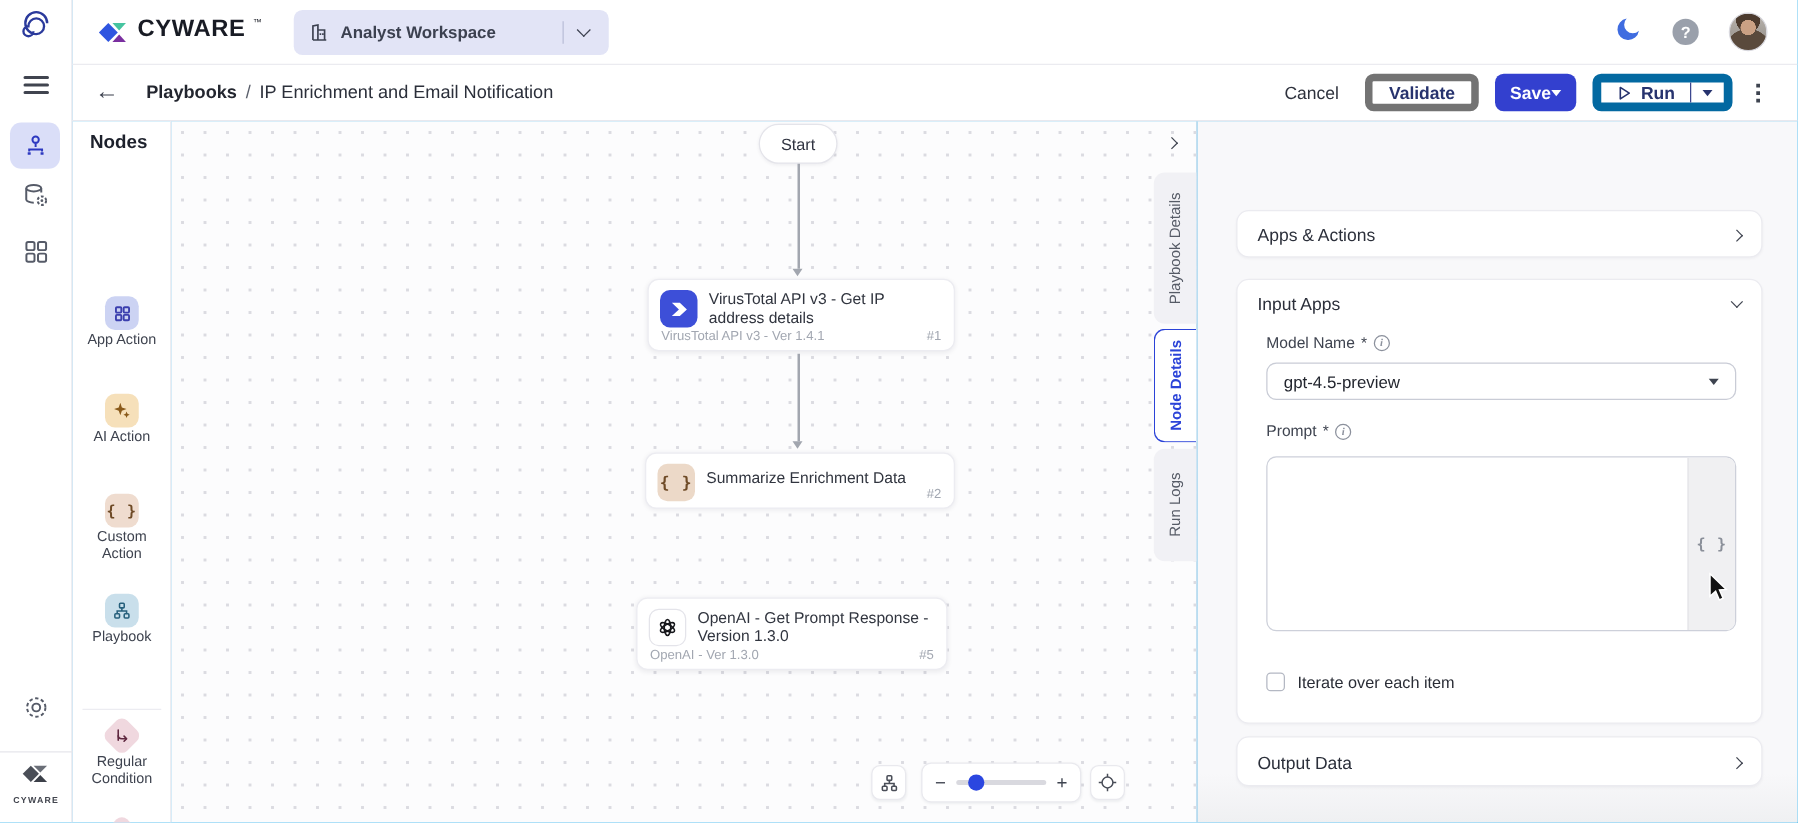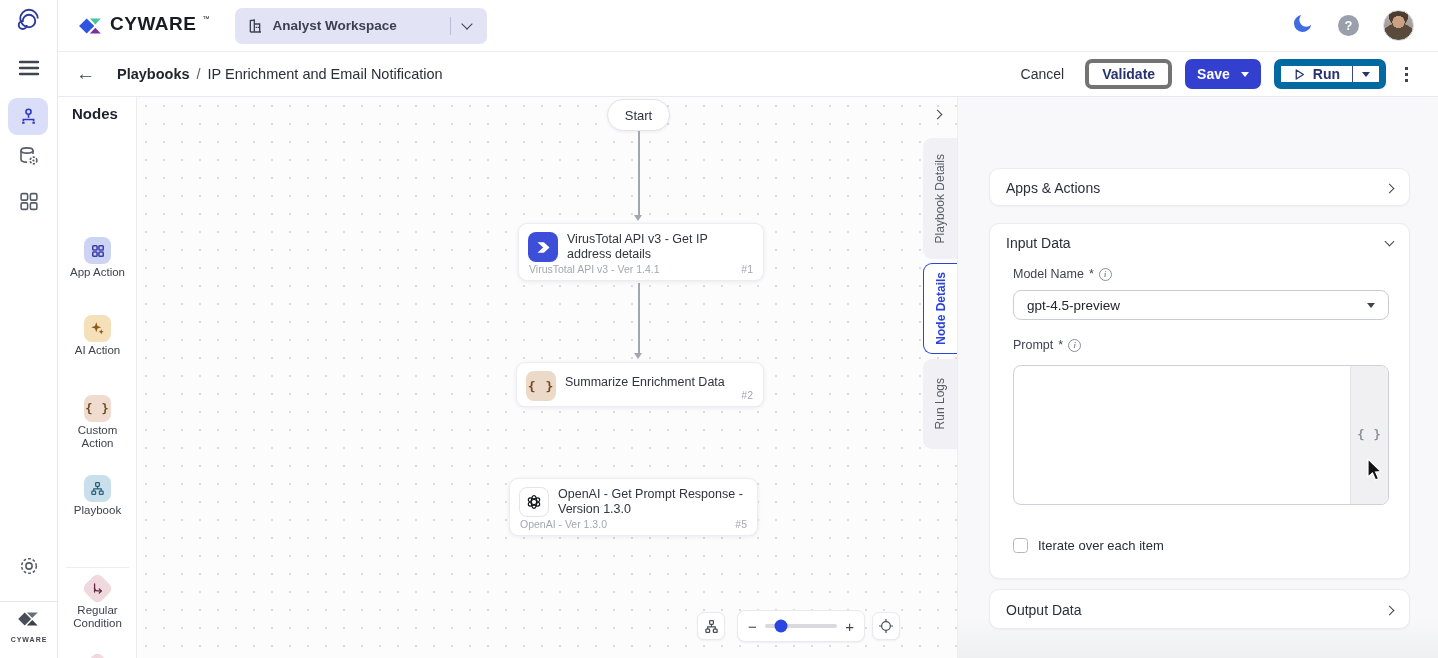--- a/index.html
+++ b/index.html
@@ -44,22 +44,22 @@
   .toolbar { position:absolute; left:58px; top:52px; width:1380px; height:45px; background:#fff;
     border-bottom:1px solid #e8e8ee; display:flex; align-items:center; padding:0 24px 0 18px; }
   .back-arrow { font-size:19px; color:#3a3f4c; cursor:pointer; margin-right:22px; }
   .crumb-root { font-size:14.5px; font-weight:bold; color:#23262f; }
   .crumb-sep { font-size:14.5px; color:#5a5f6b; margin:0 7px; }
   .crumb-cur { font-size:14.5px; color:#2b2f3a; }
   .tb-right { margin-left:auto; display:flex; align-items:center; gap:13px; }
   .btn-text { font-size:14px; color:#2e323d; cursor:pointer; margin-right:8px; }
   .btn { height:30px; border-radius:7px; font-size:14px; display:flex; align-items:center;
     cursor:pointer; }
-  .btn-validate { border:4px solid #737373; color:#27336e; padding:0 13px; background:#fff; font-weight:bold; }
-  .btn-save { background:#3340cf; color:#fff; padding:0 12px; gap:11px; font-weight:bold; }
+  .btn-validate { border:6px solid #737373; color:#27336e; padding:0 13px; background:#fff; font-weight:bold; }
+  .btn-save { background:#3340cf; color:#fff; padding:0 12px; font-weight:bold; }
   .caret { width:0; height:0; border-left:4.5px solid transparent; border-right:4.5px solid transparent;
     border-top:5.5px solid currentColor; }
   .btn-run { border:7px solid #0369a1; color:#27336e; background:#fff; font-weight:bold;justify-content:space-between; }
   .run-main { display:flex; align-items:center; gap:7px; padding:0 12px; height:100%; }
   .run-caret { border-left:1px solid #3c478f; height:100%; display:flex; align-items:center;
     padding:0 9px; }
   .kebab { display:flex; flex-direction:column; gap:3px; padding:4px 6px; cursor:pointer; }
   .kebab i { width:3px; height:3px; background:#3e4450; display:block; }
 
   
@@ -436,21 +436,21 @@
 
     <div class="card" style="top:71px; height:38px">
       <div class="card-head">
         <span class="card-title">Apps &amp; Actions</span>
         <span class="card-chev chev-r"></span>
       </div>
     </div>
 
     <div class="card" style="top:126px; height:356px">
       <div class="card-head">
-        <span class="card-title">Input Data</span>
+        <span class="card-title">Input Apps</span>
         <span class="card-chev chev-d"></span>
       </div>
 
       <div class="fld-label" style="top:43px">
         <span>Model Name</span>
         <span class="req">*</span>
         <span class="info-i">i</span>
       </div>
       <div class="select" style="top:66px">
         <span>gpt-4.5-preview</span>

